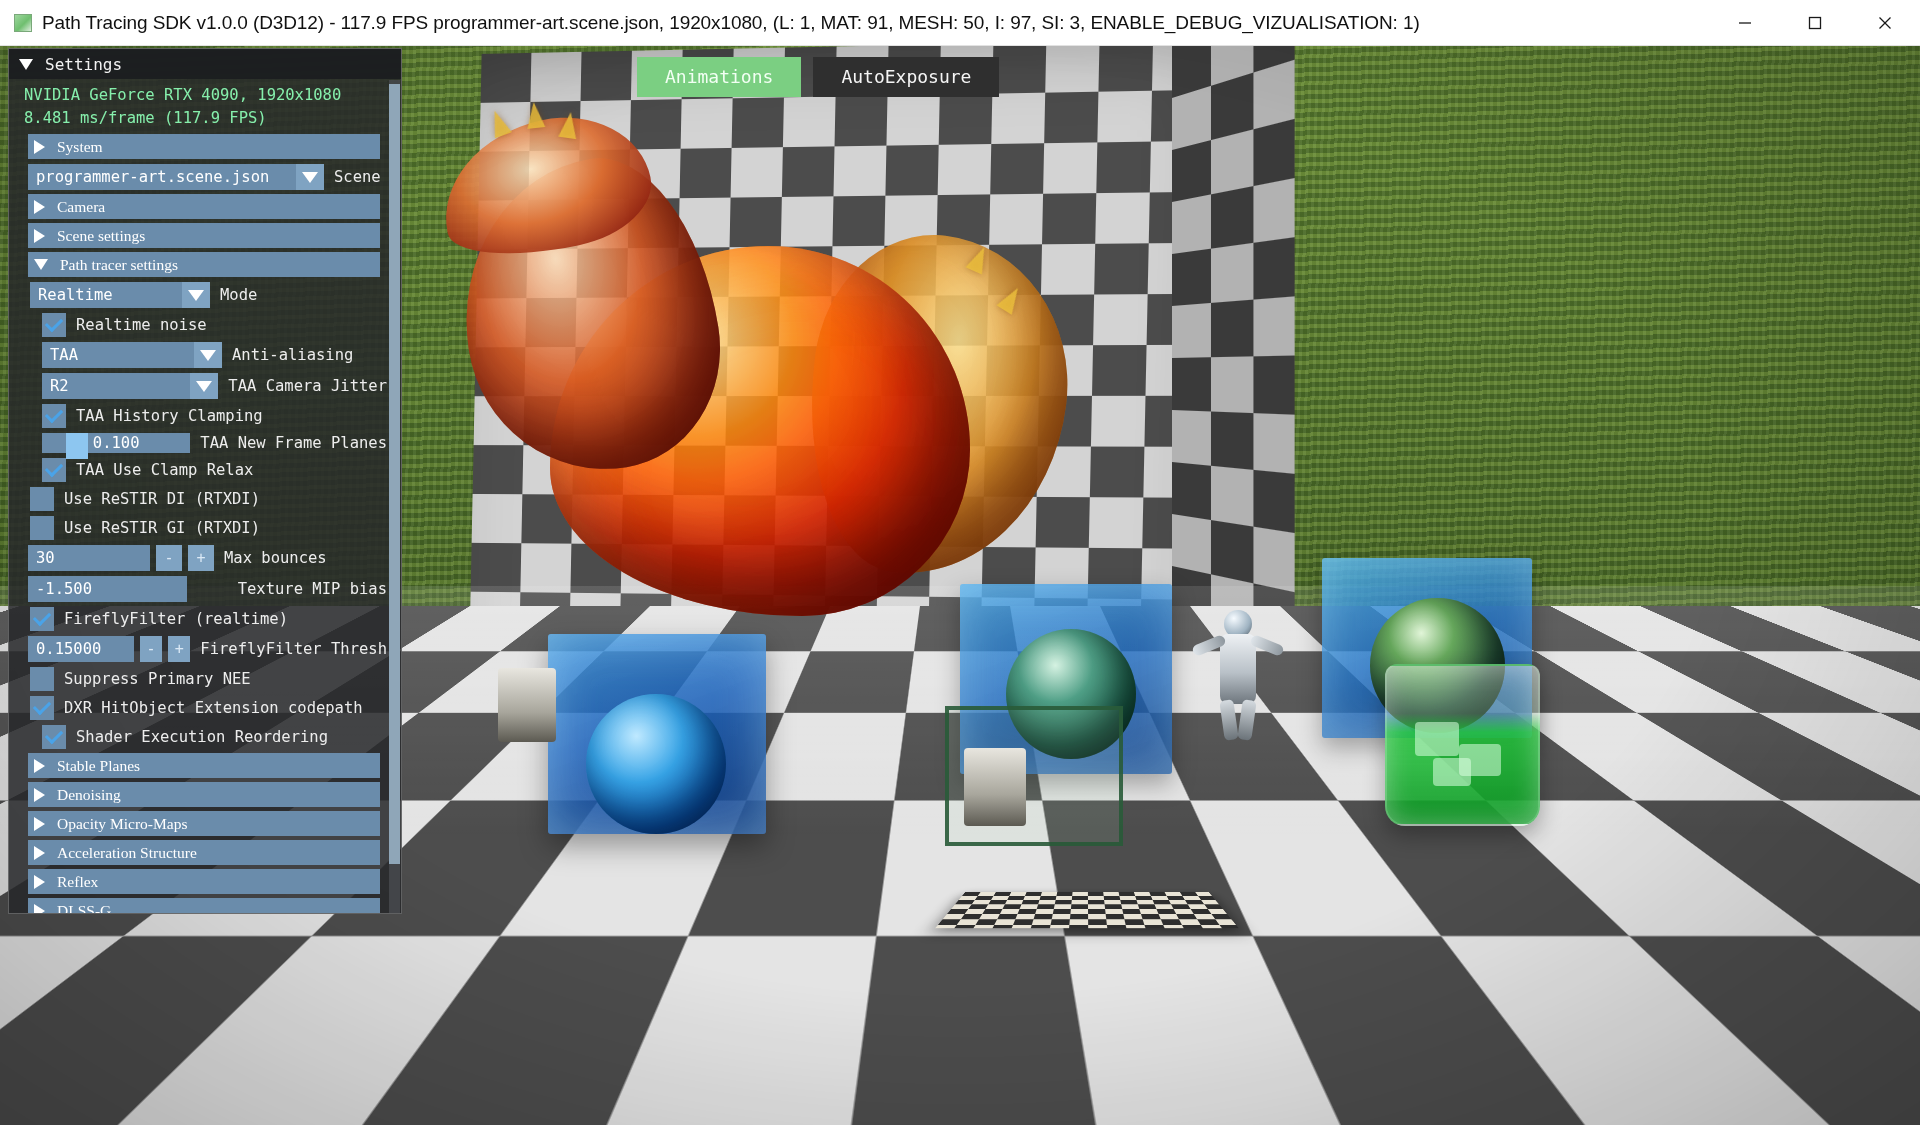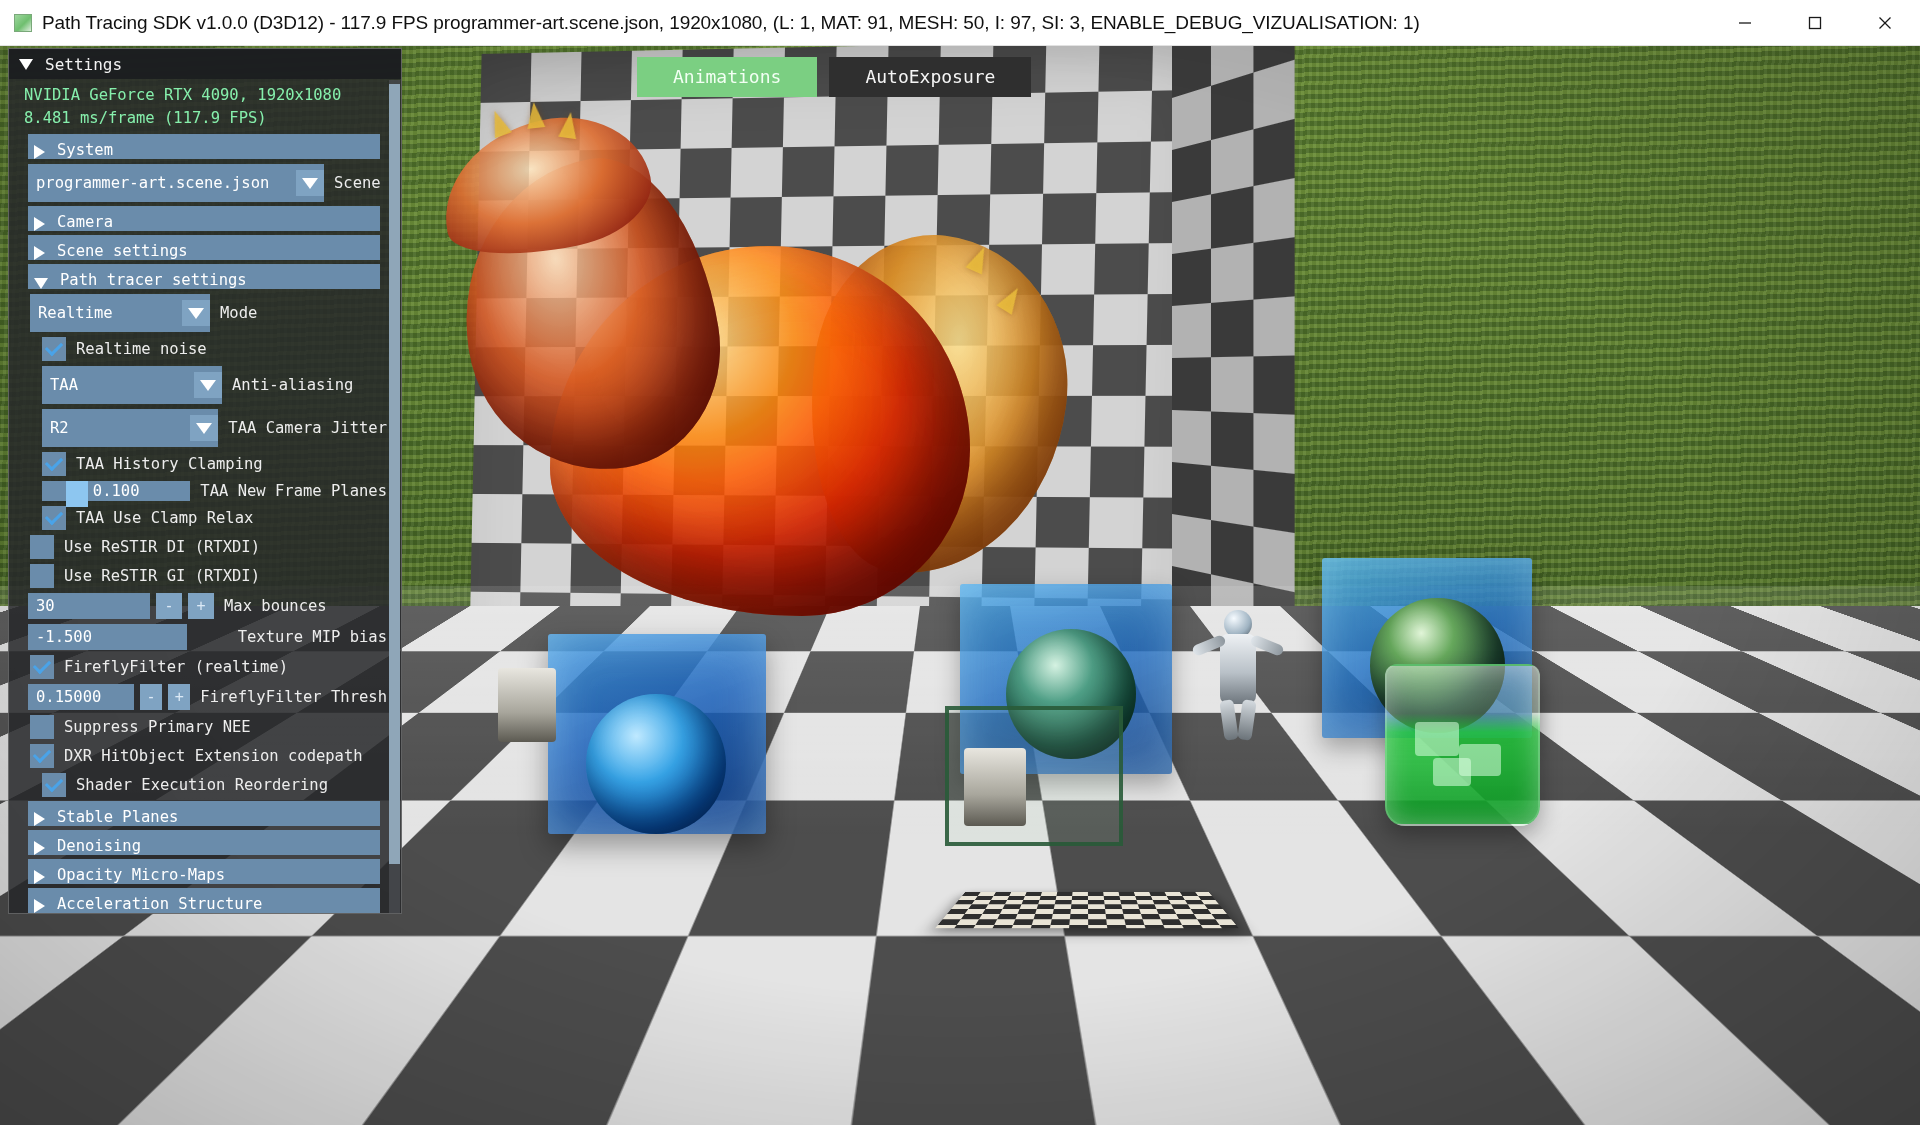--- a/index.html
+++ b/index.html
@@ -249,21 +249,21 @@
   
   #overlay-buttons {
     position: absolute;
     left: 637px; top: 11px;
     display: flex; gap: 12px;
     z-index: 20;
   }
   .ov-btn {
     font-family: "DejaVu Sans Mono", monospace;
     font-size: 18px;
-    padding: 10px 36px;
+    padding: 10px 28px;
     border: none;
     color: #ffffff;
     cursor: pointer;
     line-height: 1.1;
   }
   #btn-animations { background: #7bcf82; color: #f2fff3; }
   #btn-autoexposure { background: #2f2f2f; color: #f5f5f5; }
 
   
   #settings-panel {
@@ -307,41 +307,42 @@
     border-top: 7px solid transparent;
     border-bottom: 7px solid transparent;
     border-left: 11px solid #ffffff;
   }
   .tri-down {
     border-left: 7px solid transparent;
     border-right: 7px solid transparent;
     border-top: 11px solid #ffffff;
   }
   .section-header {
-    display: flex; align-items: flex-end;
+    display: flex; align-items: center;
     height: 25px;
     margin: 4px 0 0 6px;
     padding-left: 6px;
     background: #6a8cab;
     color: #ffffff;
     cursor: pointer;
     white-space: nowrap;
     width: 352px;
+    font-family: Liberation Serif, serif;
   }
   .row {
     display: flex; align-items: center;
     margin-top: 5px;
     white-space: nowrap;
   }
   .row.ind1 { margin-left: 8px; }
   .row.ind2 { margin-left: 20px; }
   .combo {
     display: flex; align-items: center;
     background: #6a8cab;
-    height: 38px;
+    height: 26px;
     color: #ffffff;
     cursor: pointer;
   }
   .combo .cval {
     padding-left: 8px;
     flex: 1 1 auto;
     overflow: hidden;
   }
   .combo .carrow {
     width: 28px; height: 26px;

